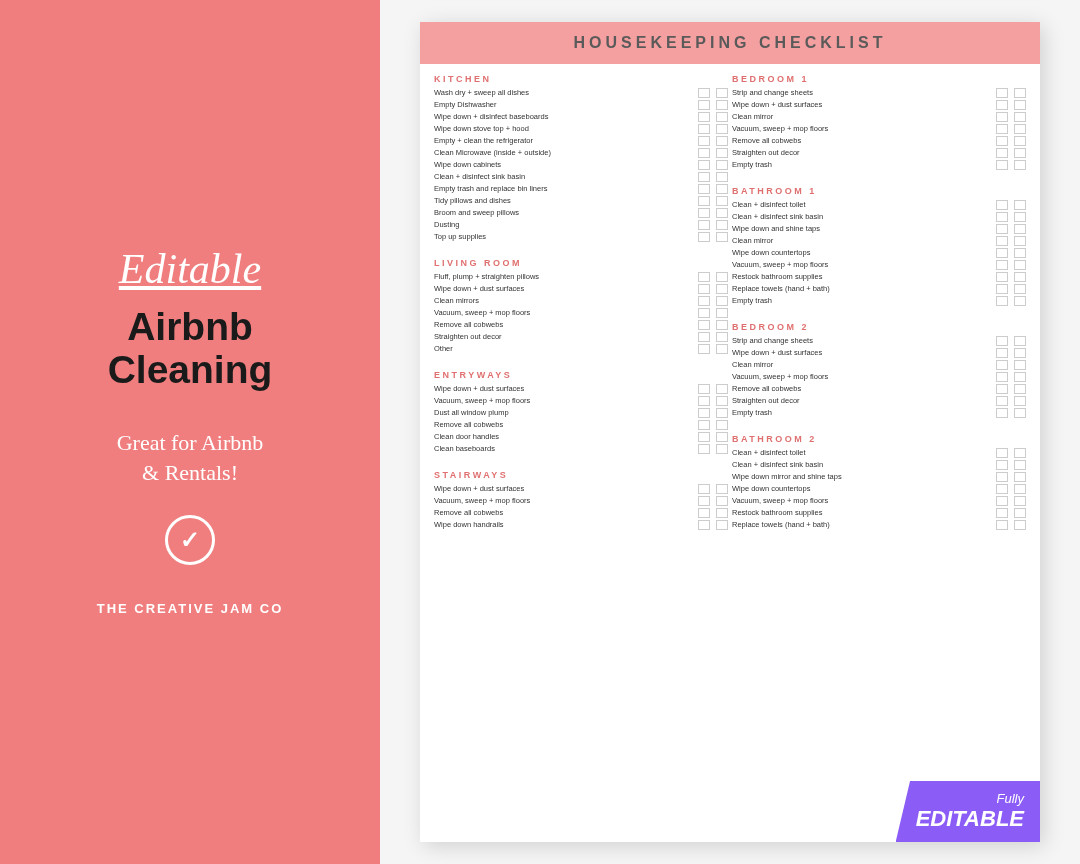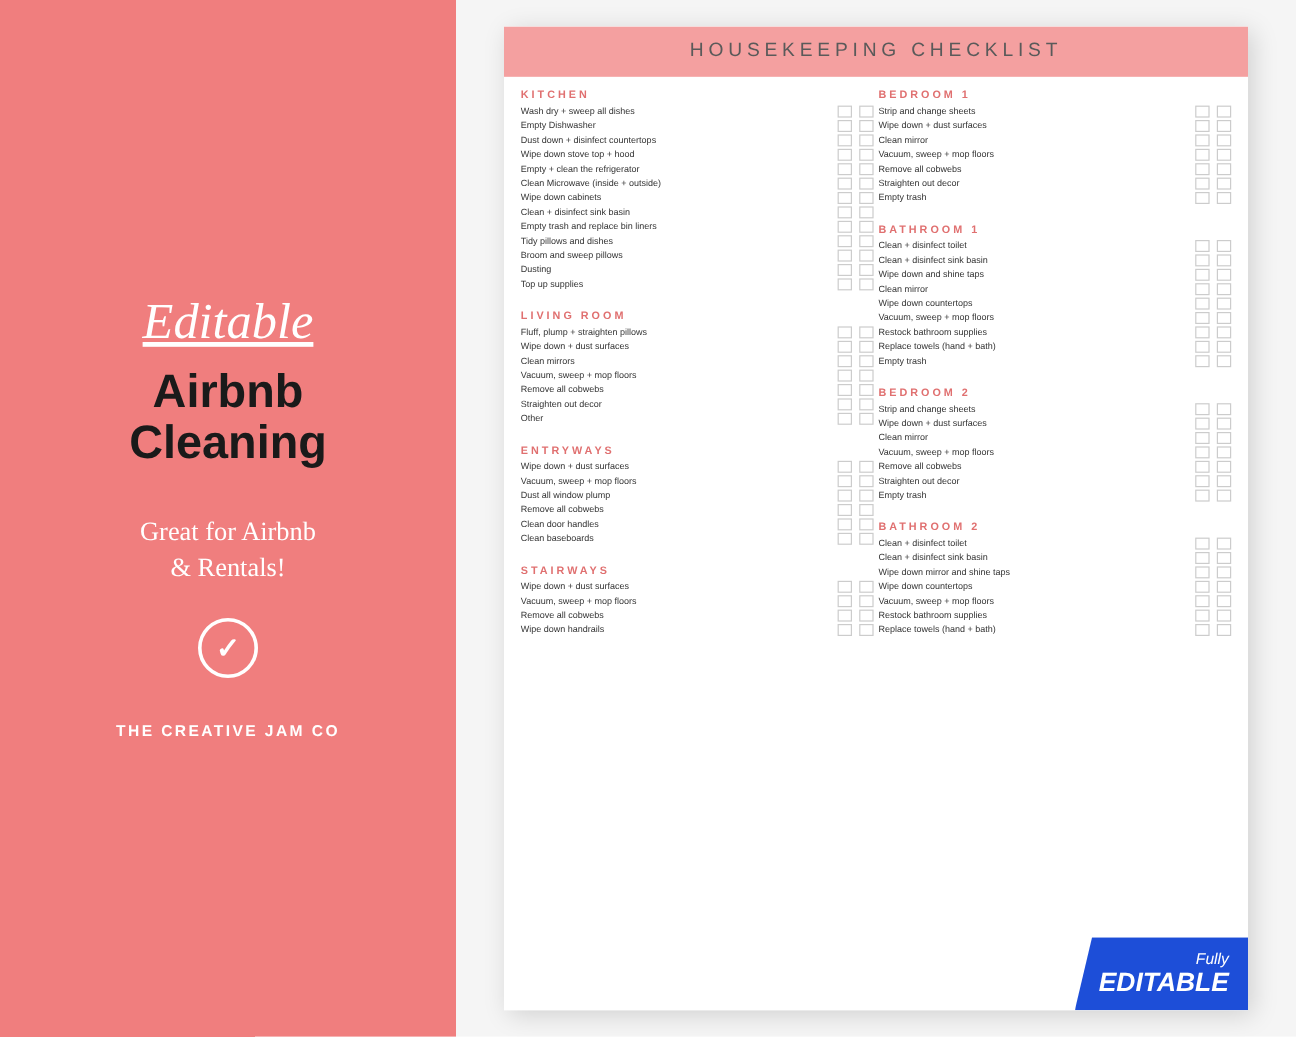--- a/index.html
+++ b/index.html
@@ -104,21 +104,21 @@
     .doc-header {
       background-color: #f4a0a0;
       padding: 12px 20px;
       text-align: center;
     }
 
     .doc-header-title {
       font-size: 16px;
       letter-spacing: 4px;
       color: #5a5a5a;
-      font-weight: 400;
+      font-weight: 700;
       text-transform: uppercase;
     }
 
     .doc-body {
       display: flex;
       flex: 1;
       padding: 10px 14px 8px;
       gap: 4px;
       overflow: hidden;
     }
@@ -172,21 +172,21 @@
       border: 0.8px solid #ccc;
       flex-shrink: 0;
       margin-left: 2px;
     }
 
     
     .fully-editable {
       position: absolute;
       bottom: 0;
       right: 0;
-      background: #1d4ed8;
+      background: #8b5cf6;
       color: white;
       padding: 10px 16px 10px 20px;
       clip-path: polygon(10% 0%, 100% 0%, 100% 100%, 0% 100%);
       text-align: right;
     }
 
     .fully-label {
       font-size: 13px;
       font-style: italic;
       display: block;
@@ -230,21 +230,21 @@
               <div class="item-text">Wash dry + sweep all dishes</div>
               <div class="item-box"></div>
               <div class="item-box2"></div>
             </div>
             <div class="checklist-item">
               <div class="item-text">Empty Dishwasher</div>
               <div class="item-box"></div>
               <div class="item-box2"></div>
             </div>
             <div class="checklist-item">
-              <div class="item-text">Dust down + disinfect countertops</div>
+              <div class="item-text">Wipe down + disinfect baseboards</div>
               <div class="item-box"></div>
               <div class="item-box2"></div>
             </div>
             <div class="checklist-item">
               <div class="item-text">Wipe down stove top + hood</div>
               <div class="item-box"></div>
               <div class="item-box2"></div>
             </div>
             <div class="checklist-item">
               <div class="item-text">Empty + clean the refrigerator</div>

